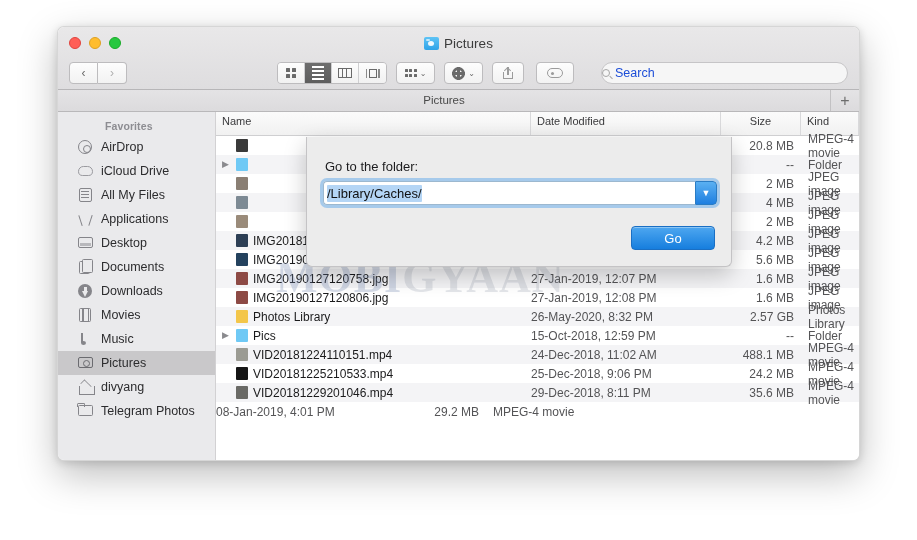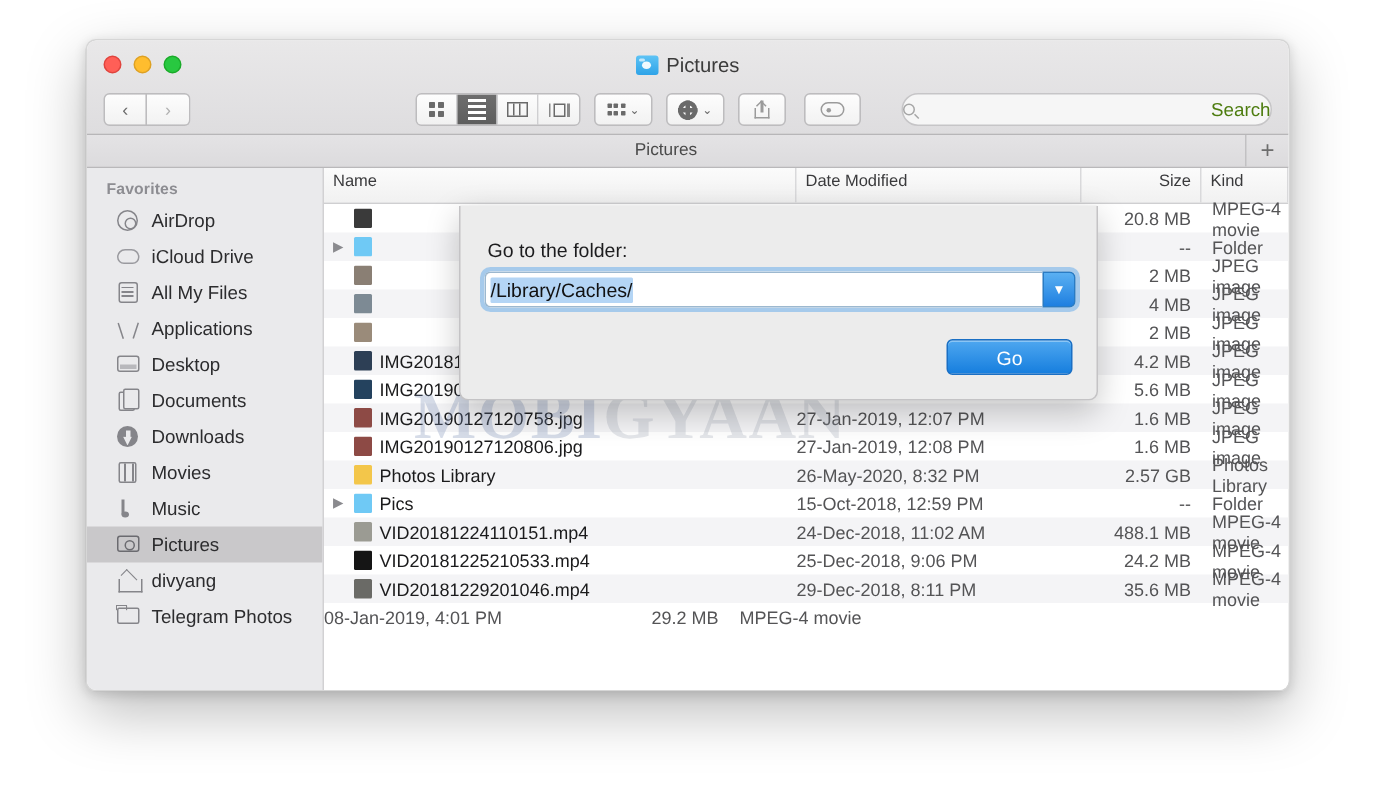--- a/index.html
+++ b/index.html
@@ -142,22 +142,22 @@
   }
   .tag-ic::after {
     content:""; position:absolute; left:2.5px; top:3px;
     width:3px;height:3px;border-radius:50%;background:#9b9b9b;
   }
 
   .search-field {
     position: absolute; right: 11px; width: 247px; height: 22px;
     background: #f6f6f6;
     border: 1px solid #c6c5c7; border-radius: 11px;
-    display:flex; align-items:center; justify-content:space-between; gap:5px;
-    color:#4d7c0f; font-size:12.5px;
+    display:flex; align-items:center; justify-content:flex-start; gap:5px;
+    color:#1d4ed8; font-size:12.5px;
   }
   .mag {
     width:8px;height:8px;border:1.3px solid #a6a6a6;border-radius:50%;
     position:relative; display:inline-block;
   }
   .mag::after {
     content:""; position:absolute; right:-3.5px; bottom:-2px;
     width:4px;height:1.3px;background:#a6a6a6; transform:rotate(45deg);
   }
 
@@ -184,21 +184,21 @@
 
   .sidebar {
     width: 158px;
     background: #eaeaec;
     border-right: 1px solid #d2d1d3;
     padding-top: 6px;
     overflow: hidden;
   }
   .side-head {
     font-size: 10.5px; color: #8d8d92; font-weight: bold;
-    padding: 2px 0 3px 13px; letter-spacing: .1px;
+    padding: 2px 0 3px 13px; letter-spacing: .1px; margin-left: 34px;
   }
   .side-item {
     display:flex; align-items:center; gap:8px;
     height: 24px; padding-left: 19px;
     font-size: 12.5px; color: #2c2c2e;
   }
   .side-item.selected { background: #c9c8ca; }
   .side-ic { width:16px; height:16px; flex:0 0 16px; position:relative; color:#75757a; }
 
   
@@ -234,21 +234,21 @@
   .filelist { flex:1; background:#fff; position:relative; overflow:hidden; }
   .col-head {
     display:flex; height:24px;
     background: linear-gradient(to bottom,#fbfbfb,#f1f1f1);
     border-bottom:1px solid #cfcfd1;
     font-size:11px; color:#3a3a3c;
   }
   .col-head > div { line-height:18px; border-right:1px solid #d9d9db; padding:0 6px; }
   .ch-name { width: 315px; }
   .ch-date { width: 190px; }
-  .ch-size { width: 80px; text-align:right; }
+  .ch-size { width: 80px; text-align:center; }
   .ch-kind { flex:1; border-right:none; }
 
   .row {
     display:flex; height:19px; font-size:12px; color:#1b1b1c; align-items:center;
   }
   .row.alt { background:#f4f4f6; }
   .c-name { width:315px; display:flex; align-items:center; gap:5px; padding-left:6px; overflow:hidden; white-space:nowrap; }
   .c-date { width:190px; color:#545456; }
   .c-size { width:80px; text-align:right; color:#545456; padding-right:7px; }
   .c-kind { flex:1; color:#545456; padding-left:7px; }

